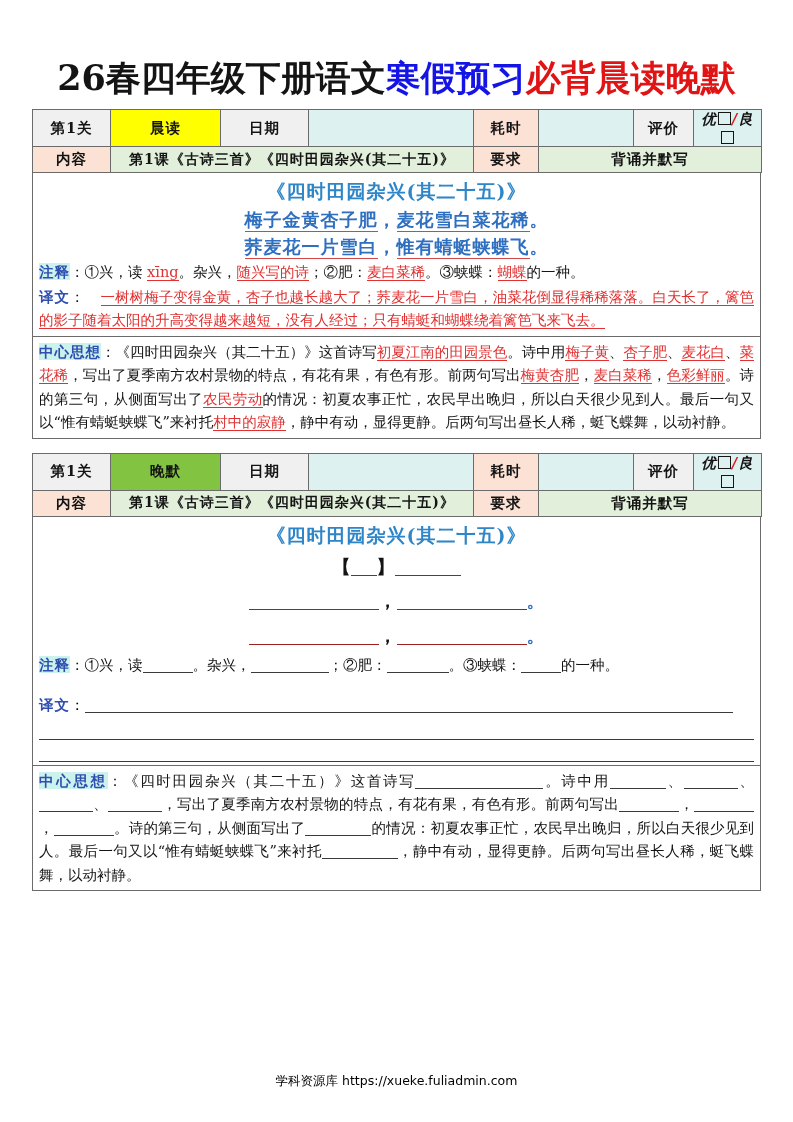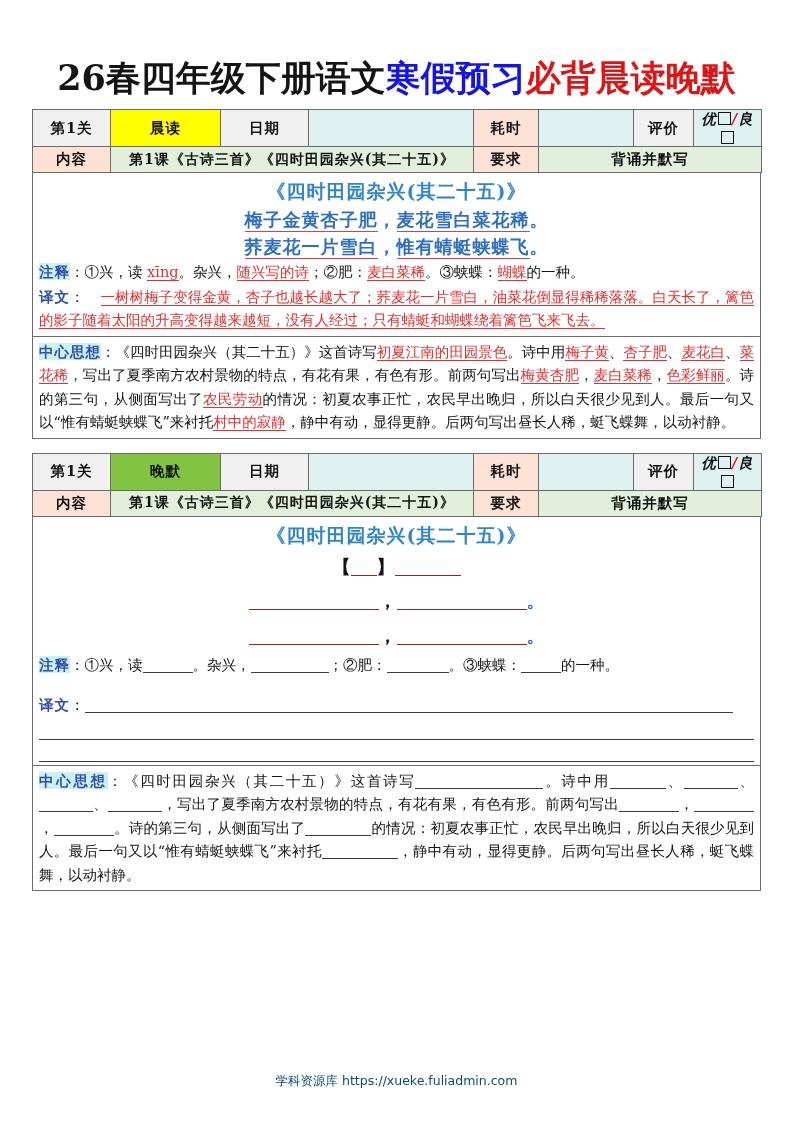--- a/index.html
+++ b/index.html
@@ -175,21 +175,21 @@
   }
 
   
   .watermark {
     position: absolute;
     left: 0;
     right: 0;
     top: 1073px;
     text-align: center;
     font-size: 12.5px;
-    color: #0c4a6e;
+    color: #000000;
     font-family: "DejaVu Sans", "Liberation Sans", sans-serif;
   }
   .pagenum {
     position: absolute;
     left: 0;
     right: 0;
     top: 1138px;
     text-align: center;
     font-size: 13px;
     color: #3a3a3a;

